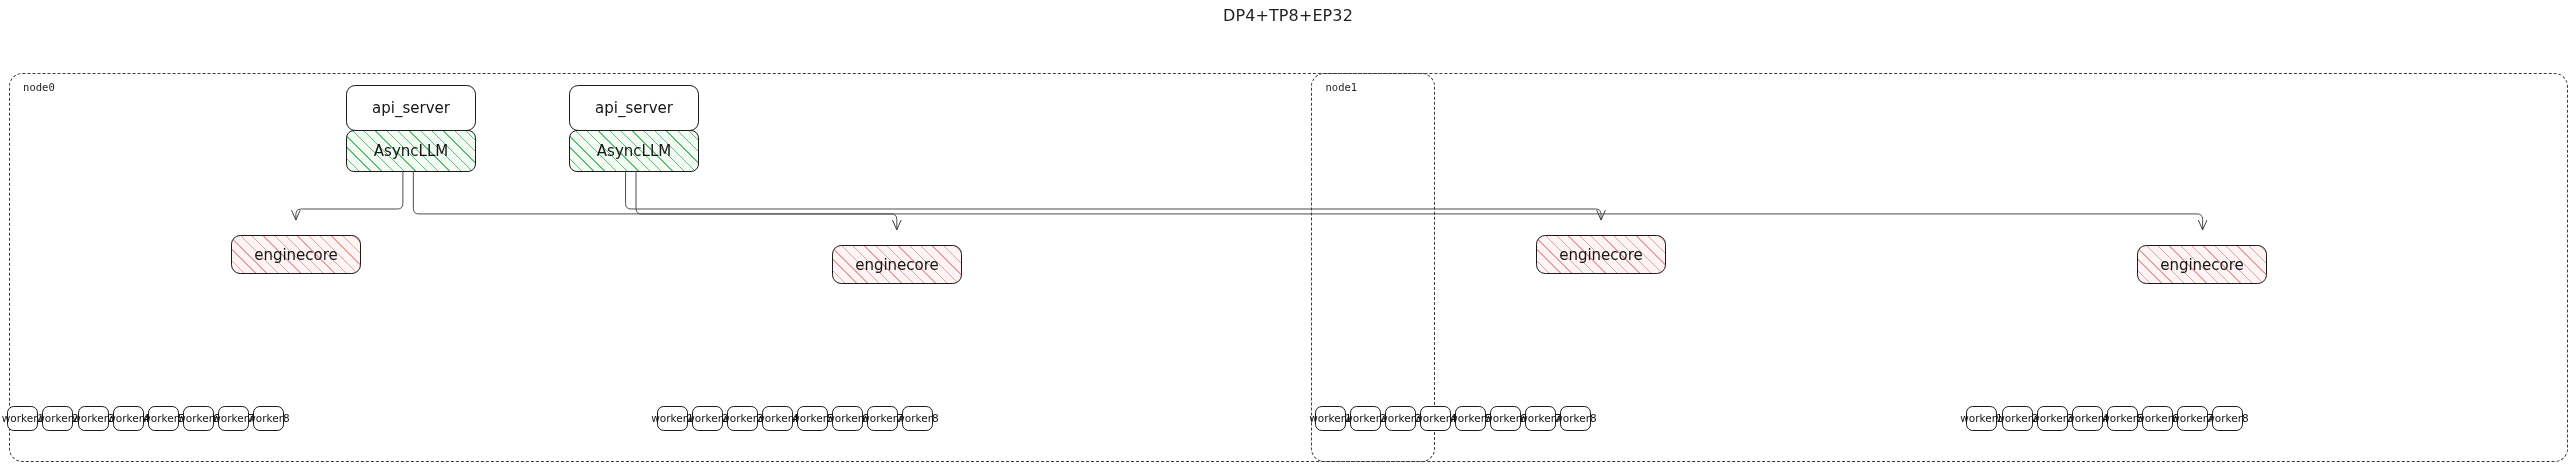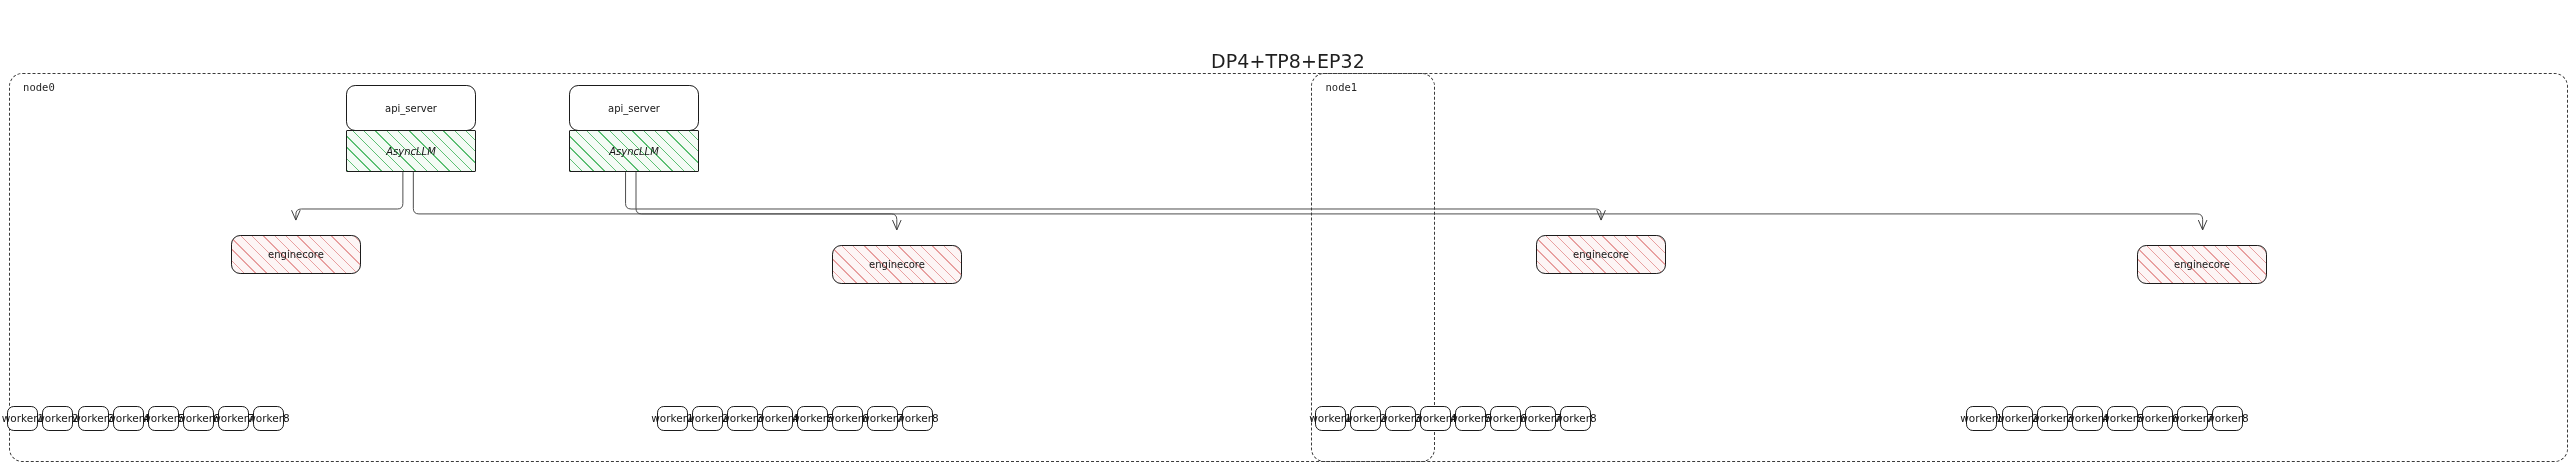--- a/index.html
+++ b/index.html
@@ -19,26 +19,25 @@
     overflow: hidden;
   }
 
   
   .diagram-title {
     position: absolute;
     left: 0;
     top: 5.5px;
     width: 2576px;
     text-align: center;
-    font-size: 19px;
+    font-size: 16px;
     font-weight: 400;
     letter-spacing: 0.1px;
     color: #1f1f1f;
     font-family: "DejaVu Sans", "Liberation Sans", sans-serif;
-    margin-top: 44px;
   }
 
   
   .node-container {
     position: absolute;
     border: 1.5px dashed #3b3b3b;
     border-radius: 13.5px;
     box-sizing: border-box;
     background: transparent;
   }
@@ -55,43 +54,42 @@
   
   .nbox {
     position: absolute;
     box-sizing: border-box;
     border: 1.4px solid #1b1b1b;
     border-radius: 8px;
     background: #ffffff;
     display: flex;
     align-items: center;
     justify-content: center;
-    font-size: 10px;
+    font-size: 15px;
     color: #151515;
     white-space: nowrap;
     font-family: "DejaVu Sans", "Liberation Sans", sans-serif;
   }
 
   
   .box-api {
     border-radius: 9.2px;
   }
 
   
   .box-async {
-    border-radius: 1px;
+    border-radius: 8px;
     background-color: #f4fbf5;
     background-image: repeating-linear-gradient(
       45deg,
       #5cbf73 0px,
       #5cbf73 1px,
       rgba(0,0,0,0) 1px,
       rgba(0,0,0,0) 8px
     );
-    font-style: italic;
   }
 
   
   .box-engine {
     border-radius: 9.2px;
     background-color: #fdf5f5;
     background-image: repeating-linear-gradient(
       45deg,
       #e8a0a0 0px,
       #e8a0a0 1px,

